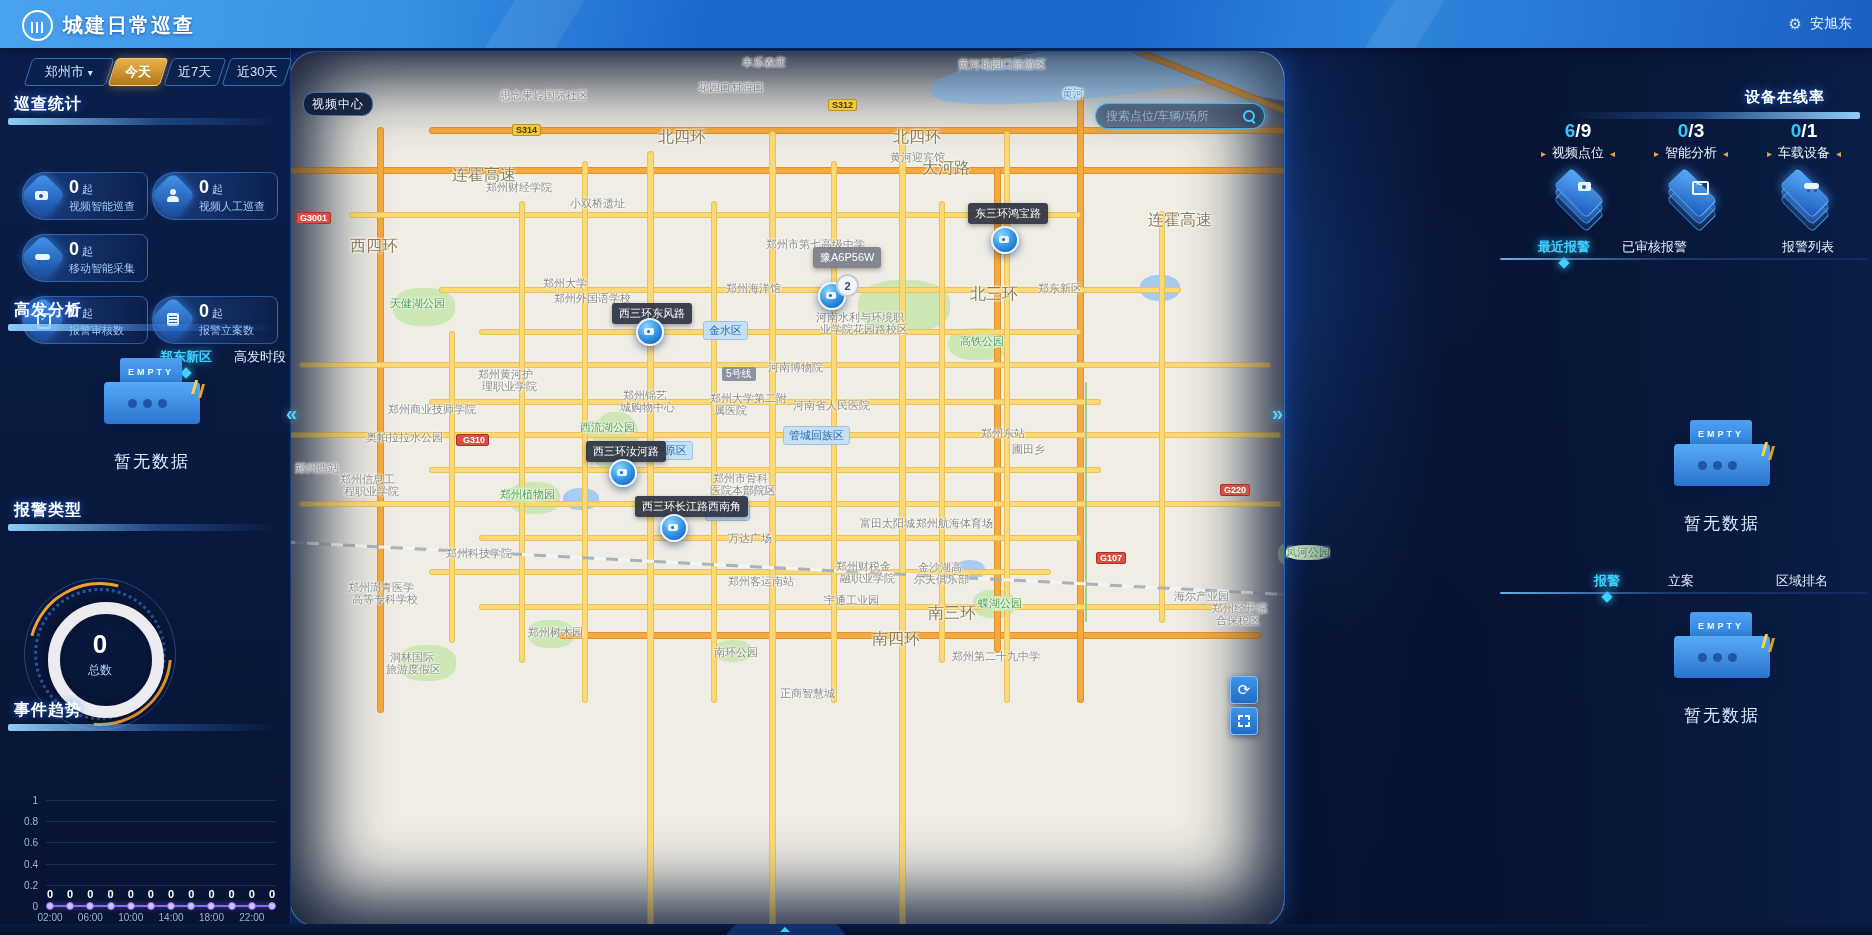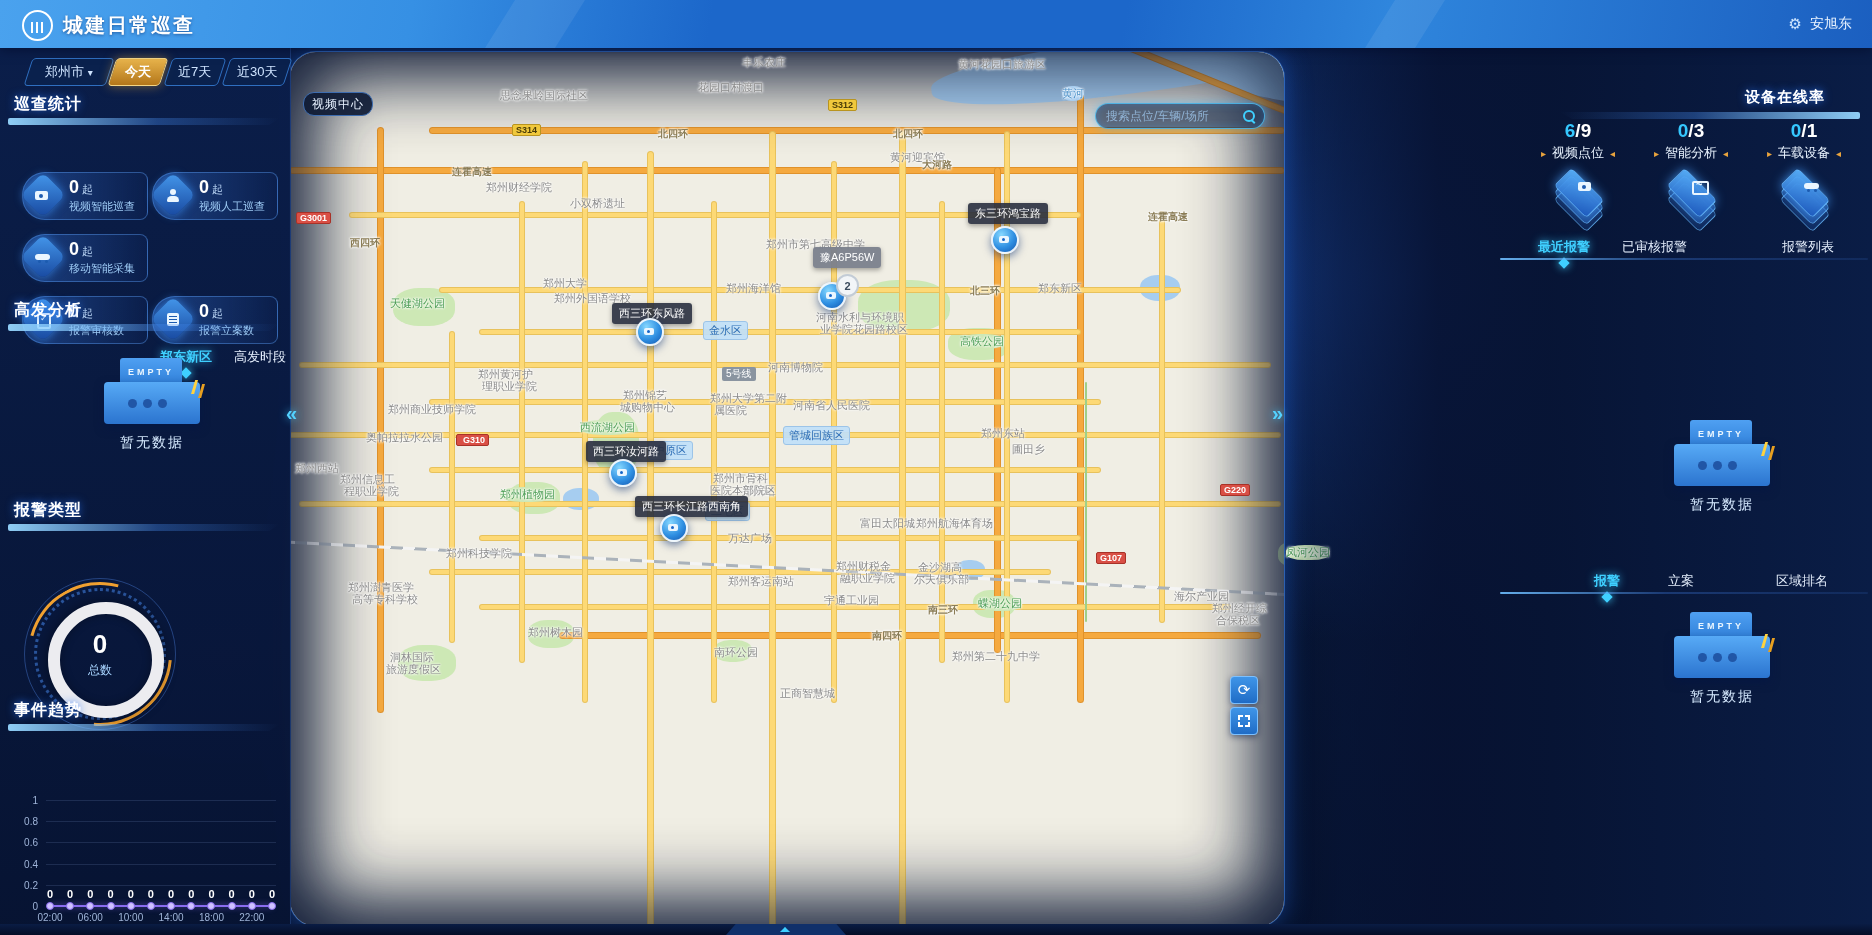--- a/index.html
+++ b/index.html
@@ -44,21 +44,21 @@
   .park{position:absolute;background:#cde8b5;border-radius:42%;}
   #map-vignette{position:absolute;inset:0;border-radius:26px;pointer-events:none;
     box-shadow:inset 0 0 70px 18px rgba(5,16,44,.8);}
 
   
   #map-labels{position:absolute;inset:0;z-index:2;pointer-events:none;}
   .mlabel{position:absolute;font-size:11px;color:#8a8a8a;white-space:nowrap;
     text-shadow:0 0 3px #fff,0 0 3px #fff,0 0 2px #fff;}
   .mlabel.park{color:#4d9e55;}
   .mlabel.water{color:#4a90c8;}
-  .mlabel.road{color:#8a7c55;font-size:10px;font-weight:bold;}
+  .mlabel.road{color:#8a7c55;font-size:16px;}
   .mlabel.district{background:rgba(192,224,248,.92);color:#2b6cb5;border:1px solid #9cc4e8;
     padding:1px 5px;border-radius:3px;font-size:11px;text-shadow:none;}
   .mlabel.metro{background:#8a94a0;color:#fff;padding:0 4px;border-radius:2px;font-size:10px;text-shadow:none;}
   .mlabel.shield-y{background:#f0c83c;color:#4a3c08;border:1px solid #b89420;padding:0 3px;border-radius:2px;font-size:9px;font-weight:bold;text-shadow:none;}
   .mlabel.shield-r{background:#d94f45;color:#fff;border:1px solid #a83228;padding:0 3px;border-radius:2px;font-size:9px;font-weight:bold;text-shadow:none;}
 
   #map-overlays{position:absolute;inset:0;z-index:3;}
   .mtooltip{position:absolute;background:rgba(40,46,62,.9);color:#fff;font-size:11px;
     padding:3px 7px;border-radius:3px;white-space:nowrap;box-shadow:0 2px 5px rgba(0,0,0,.35);cursor:pointer;}
   .mtooltip.plate{background:rgba(122,128,140,.95);}
@@ -157,21 +157,21 @@
   
   .empty-wrap{position:absolute;width:120px;text-align:center;}
   .empty-box{position:relative;width:96px;height:66px;margin:0 auto;}
   .empty-flag{position:absolute;left:16px;top:0;width:62px;height:28px;background:linear-gradient(180deg,#4fa0f2,#2f7fd8);
     border-radius:3px;color:#eaf6ff;font-size:9px;font-weight:bold;letter-spacing:3px;display:flex;align-items:center;justify-content:center;}
   .empty-body{position:absolute;left:0;bottom:0;width:96px;height:42px;border-radius:4px;
     background:linear-gradient(180deg,#57aaf6,#2b74cf);box-shadow:0 4px 10px rgba(0,20,70,.5);}
   .empty-body::before{content:"";position:absolute;left:24px;top:17px;width:9px;height:9px;border-radius:50%;background:#2156a6;
     box-shadow:15px 0 0 #2156a6,30px 0 0 #2156a6;}
   .bolt{position:absolute;width:7px;height:14px;background:#ffd23e;clip-path:polygon(60% 0,100% 0,45% 100%,0 100%);}
-  .empty-text{margin-top:10px;font-size:14px;color:#d6eaff;letter-spacing:2px;}
+  .empty-text{margin-top:26px;font-size:17px;color:#d6eaff;letter-spacing:2px;}
 
   
   #gauge{left:24px;top:530px;width:152px;height:152px;}
   .gauge-outer{position:absolute;inset:0;border-radius:50%;border:1px solid rgba(90,150,255,.35);}
   .gauge-dots{position:absolute;inset:10px;border-radius:50%;border:3px dotted rgba(70,135,235,.55);}
   .gauge-tick{position:absolute;inset:4px;border-radius:50%;border:3px solid transparent;border-top-color:#f0a030;}
   .gauge-white{position:absolute;left:50%;top:50%;width:92px;height:92px;margin:-52px 0 0 -52px;border-radius:50%;
     border:12px solid #ececf0;box-shadow:0 0 14px rgba(0,0,0,.45), inset 0 0 10px rgba(0,0,0,.3);}
   .gauge-center{position:absolute;inset:0;display:flex;flex-direction:column;align-items:center;justify-content:center;}
   .gauge-val{font-size:26px;font-weight:bold;color:#fff;}

